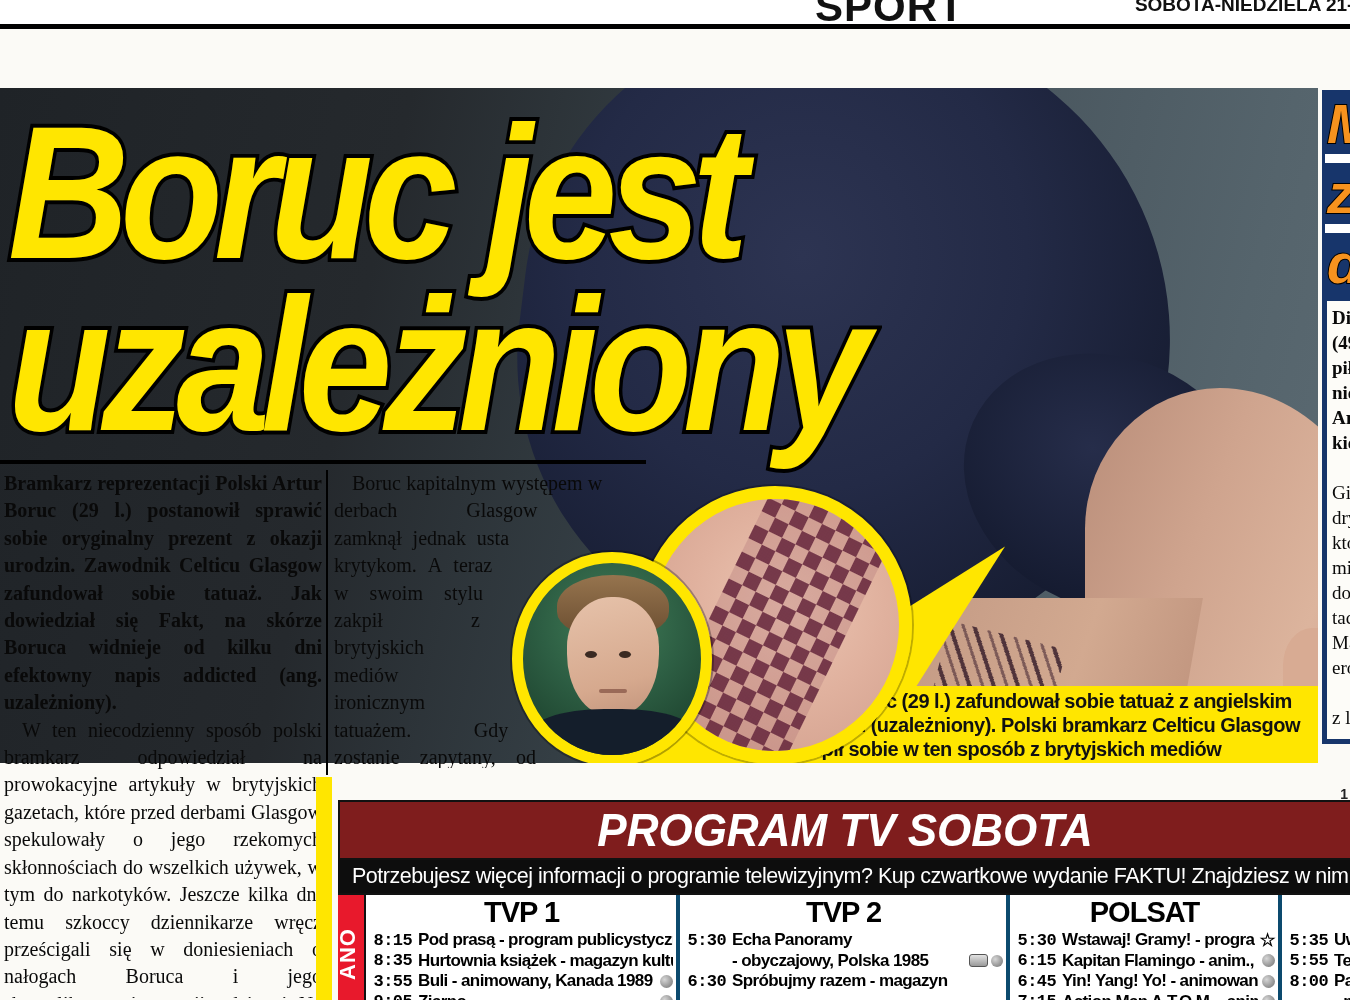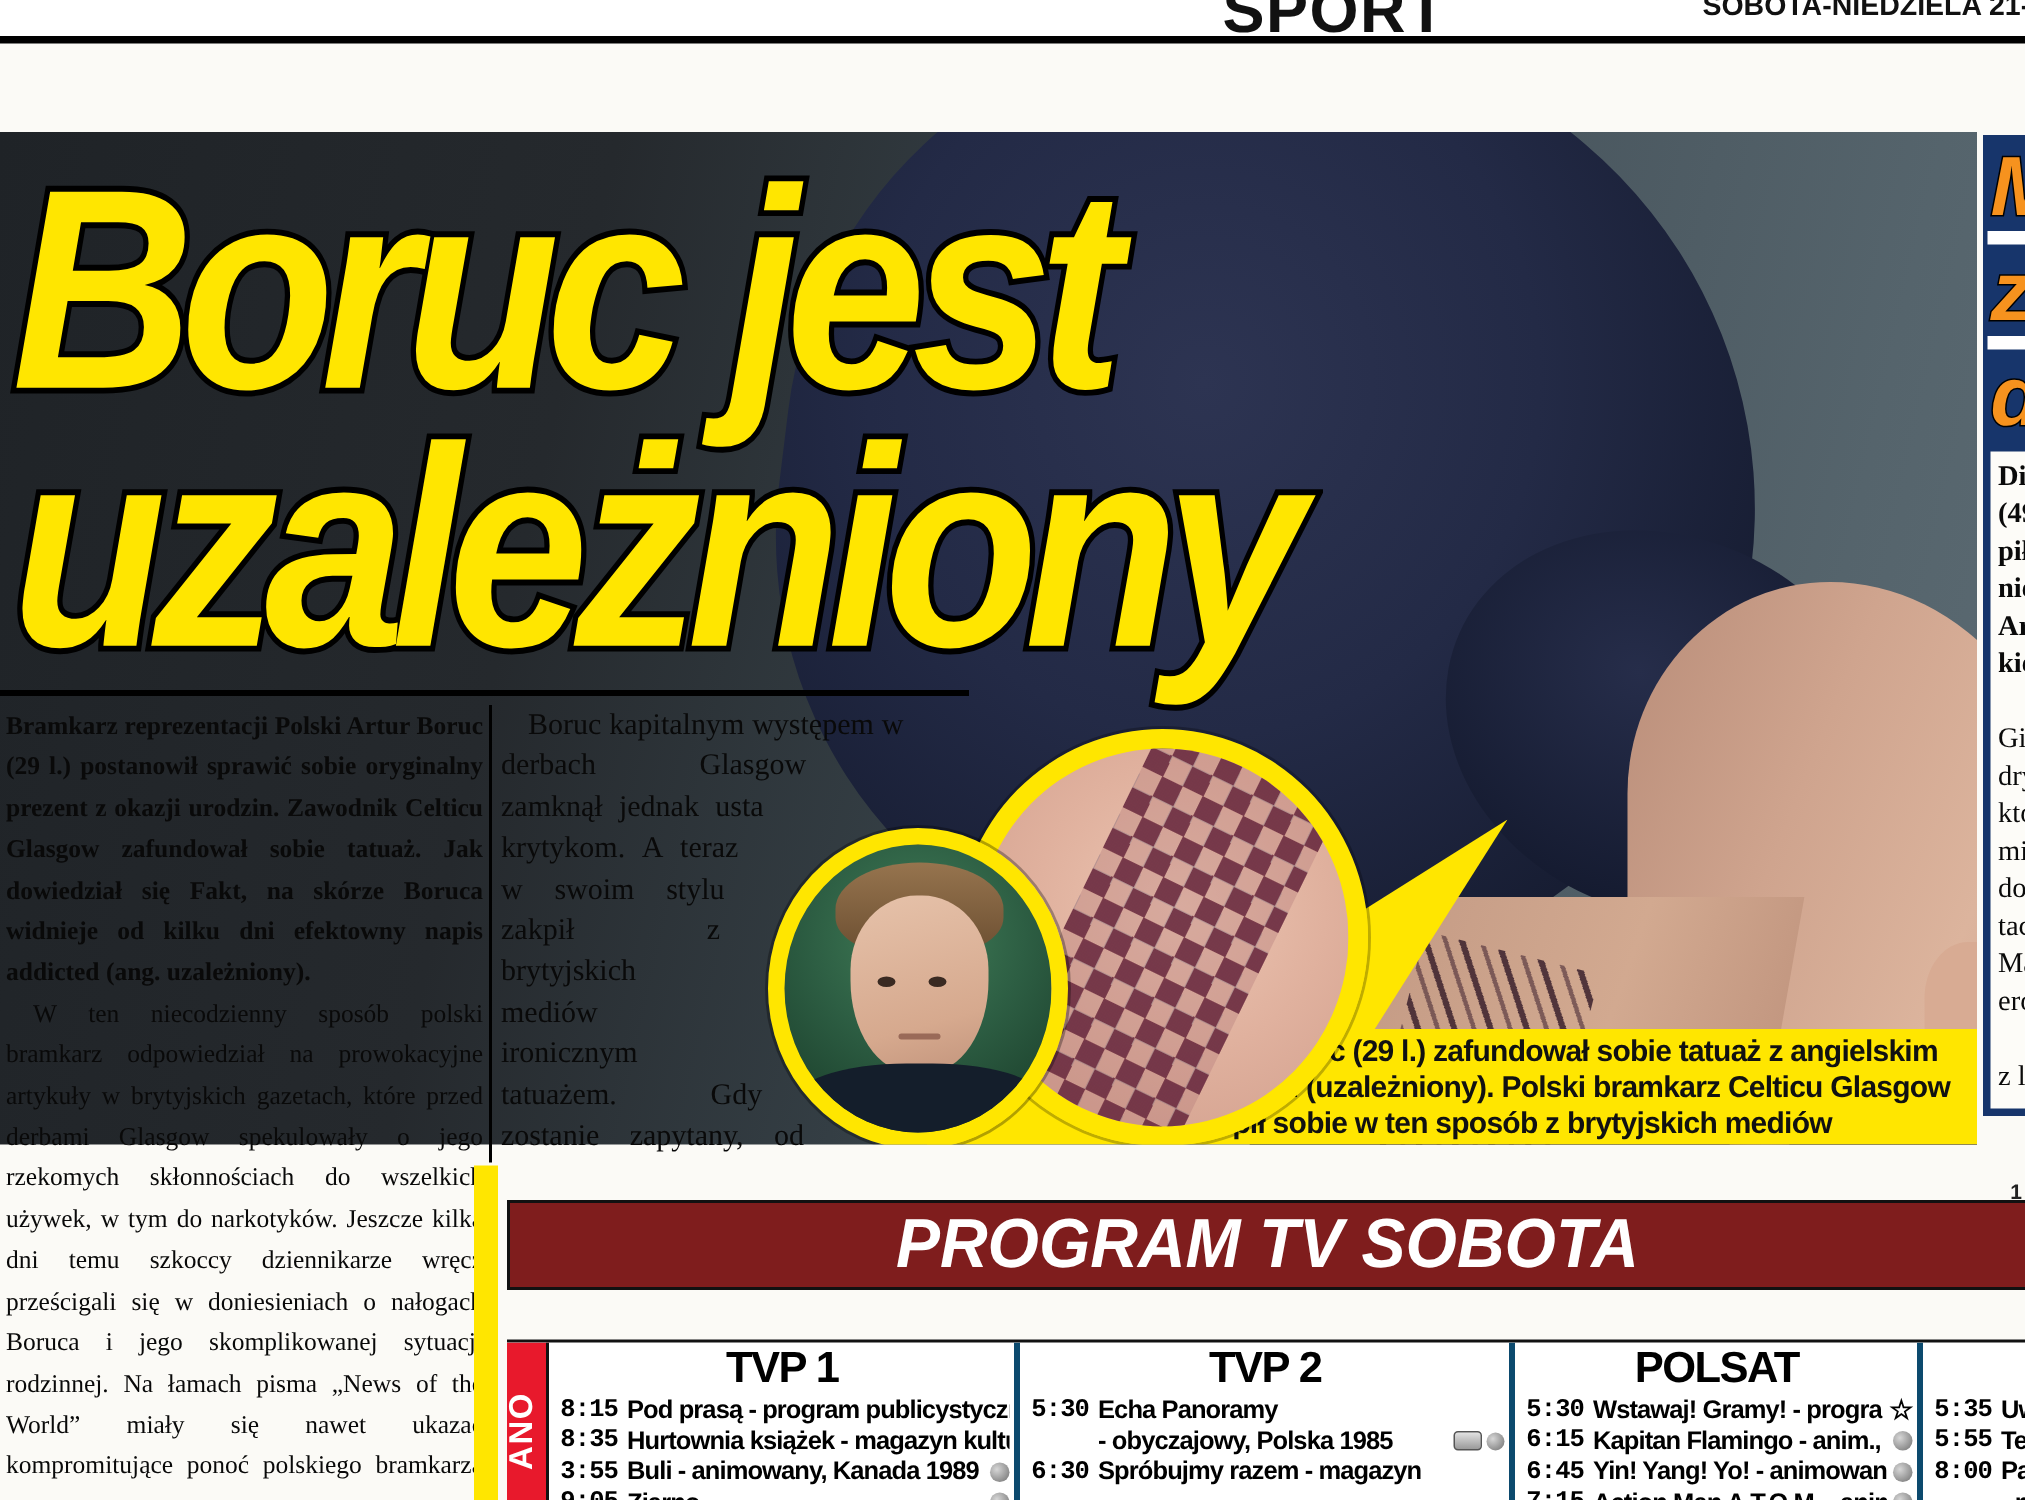--- a/index.html
+++ b/index.html
@@ -63,21 +63,21 @@
 
   
   .caption-panel{position:absolute;left:618px;top:598px;width:700px;height:77px;background:#ffe600;}
   .caption-text{position:absolute;left:88px;top:3px;width:600px;text-align:center;font-size:20px;font-weight:bold;
     letter-spacing:-0.5px;line-height:24px;color:#111;font-stretch:condensed;}
 
   
   .col-rule-top{position:absolute;left:0;top:460px;width:646px;height:4px;background:#000;}
   .col-rule-v{position:absolute;left:326px;top:470px;width:2px;height:305px;background:#000;}
   .col1{position:absolute;left:4px;top:470px;width:318px;height:528px;overflow:hidden;
-    font-family:"Liberation Serif",serif;font-size:17px;line-height:27.4px;text-align:justify;color:#090909;}
+    font-family:"Liberation Serif",serif;font-size:20px;line-height:27.4px;text-align:justify;color:#090909;}
   .col1 .lead{font-weight:bold;margin:0;}
   .col1 .p2{margin:0;text-indent:18px;}
   .col2{position:absolute;left:334px;top:470px;width:306px;height:298px;overflow:hidden;
     font-family:"Liberation Serif",serif;font-size:20px;line-height:27.4px;text-align:justify;color:#090909;}
   .col2 .p3{margin:0;text-indent:18px;}
   .col2 .floatshape{float:right;width:210px;height:250px;margin-top:42px;
     shape-outside:ellipse(150px 140px at 200px 165px);}
 
   
   .sb-head{position:absolute;left:1322px;top:90px;width:40px;height:200px;background:#17356b;padding-top:6px;}
@@ -198,20 +198,23 @@
       <div class="sb-line"></div>
       <div class="sb-line">z l</div>
       <div class="sb-line">z</div>
     </div>
 
   <div class="tv-yellow-edge"></div>
   <div class="page-marker">1</div>
   <div class="tv-banner">
     <span>PROGRAM TV SOBOTA</span>
   </div>
+  <div class="tv-subtitle">
+    <div class="sub"><span>Potrzebujesz więcej informacji o programie telewizyjnym? Kup czwartkowe wydanie FAKTU! Znajdziesz w nim </span></div>
+  </div>
   <div class="tv-grid">
     <div class="tv-side">
       <span>ANO</span>
     </div>
     <div class="tv-col c1">
       <div class="tv-ch-name">TVP 1</div>
       <div>
 
       <div class="tv-row">
             <span class="tv-time">8:15</span>

